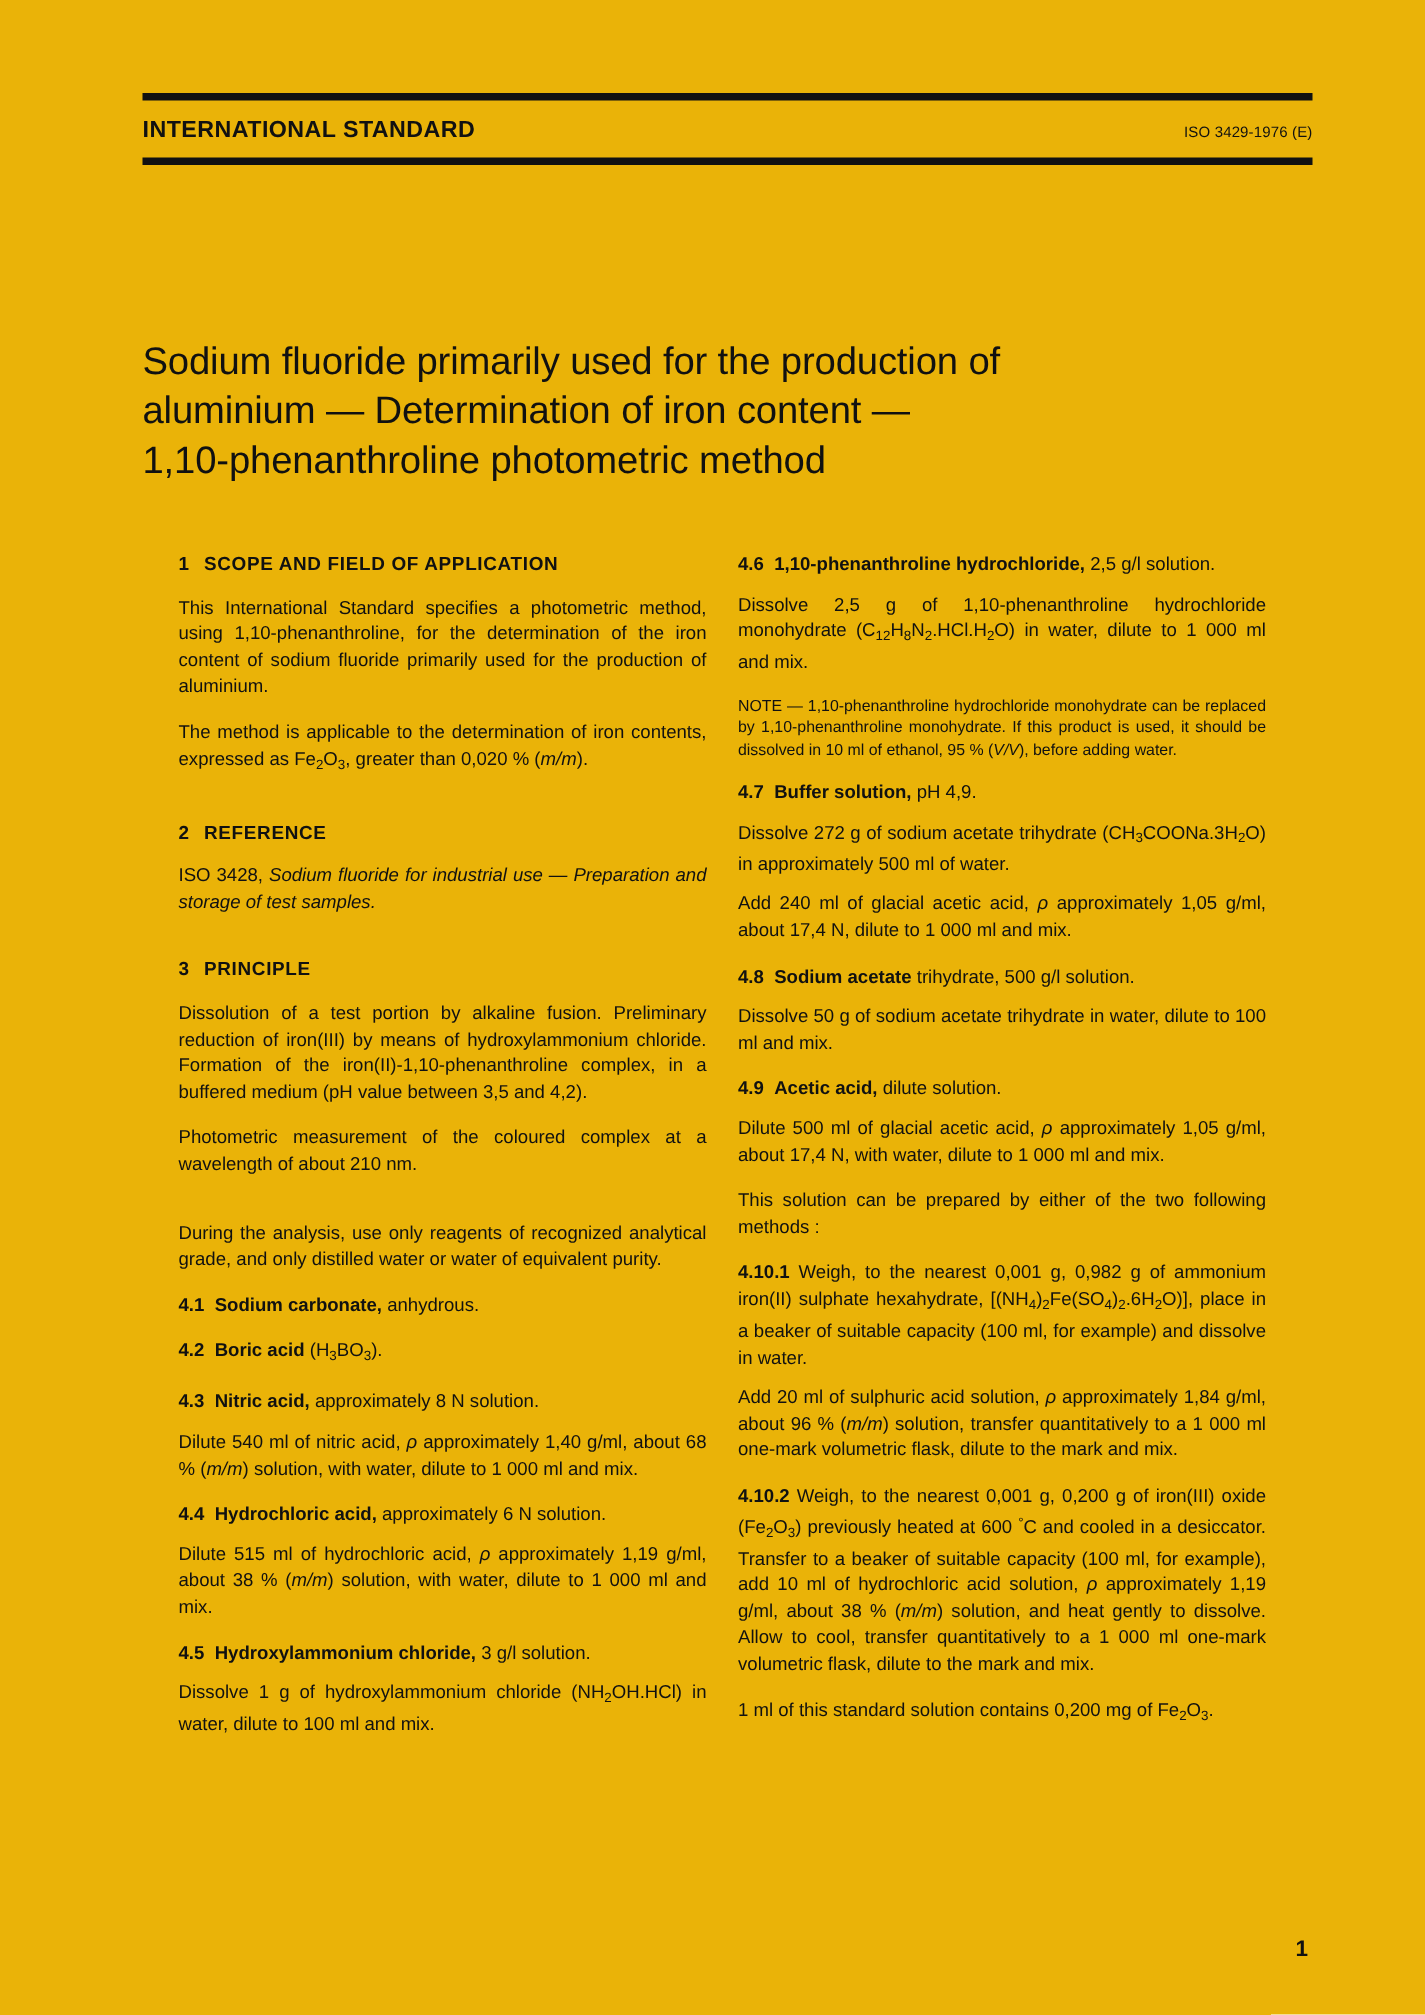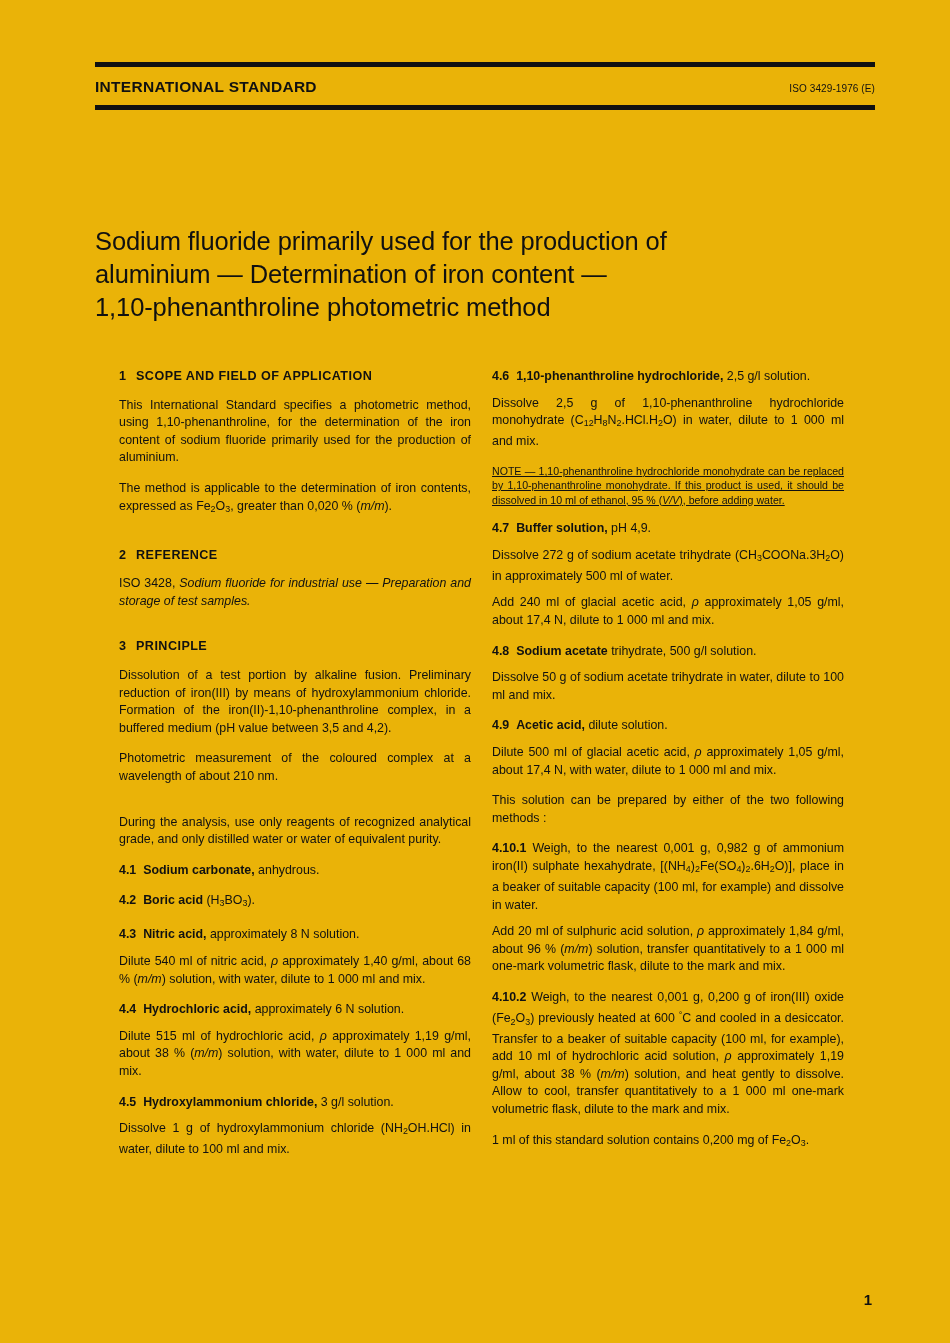--- a/index.html
+++ b/index.html
@@ -94,21 +94,20 @@
   .subhead { font-weight: bold; }
   .it { font-style: italic; }
   sub { font-size: 0.72em; vertical-align: -0.28em; }
   sup { font-size: 0.72em; vertical-align: 0.45em; }
 
   .note {
     font-size: 10.6px;
     line-height: 14.4px;
     text-align: justify;
     margin: 0 0 13px 0;
-    text-decoration: underline;
   }
 
   .pagenum {
     position: absolute;
     right: 78px;
     bottom: 35px;
     font-size: 15px;
     font-weight: bold;
   }
 </style>

